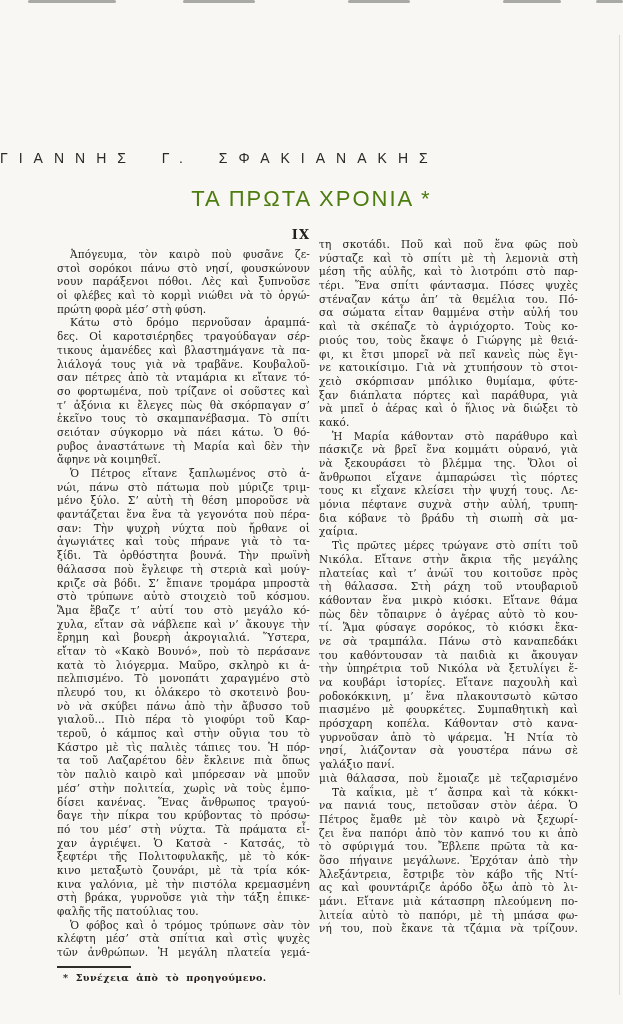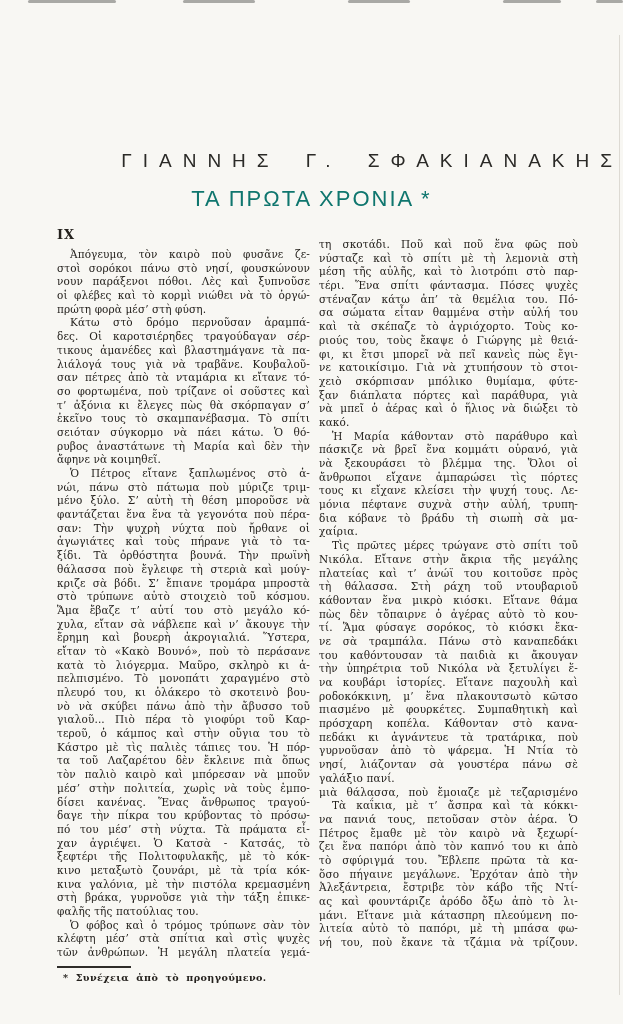--- a/index.html
+++ b/index.html
@@ -10,43 +10,43 @@
     font-family:"DejaVu Serif",serif;
     color:#24211d;
     overflow:hidden;
   }
   
   .artifact{position:absolute;background:#4a4a48;opacity:.45;border-radius:2px;}
   .edge-line{position:absolute;background:#d9d6cf;opacity:.9;}
 
   .author{
     position:absolute;top:150px;left:0;width:100%;
-    text-align:right;
+    text-align:left;
     font-family:"Liberation Sans",sans-serif;
-    font-size:19px;font-weight:400;
+    font-size:14px;font-weight:400;
     letter-spacing:11px;word-spacing:10px;
     color:#2b2a27;
     white-space:nowrap;
   }
   .title{
     position:absolute;top:186px;left:0;width:100%;
     text-align:center;
     font-family:"Liberation Sans",sans-serif;
     font-size:22px;font-weight:400;
     letter-spacing:2px;
-    color:#0f766e;
+    color:#4d7c0f;
   }
   .cols{
     position:absolute;top:225px;left:57px;width:521px;
     display:flex;gap:9px;
   }
   .col-left{width:253px;}
   .col-right{width:259px;padding-top:13px;}
   .section{
-    text-align:left;font-weight:bold;font-size:13px;
+    text-align:right;font-weight:bold;font-size:13px;
     letter-spacing:1px;margin:2px 0 6px 0;
   }
   .line{
     font-size:10.5px;
     line-height:13.7px;height:13.7px;
     text-align:justify;text-align-last:justify;
     letter-spacing:.1px;
     overflow:visible;white-space:nowrap;
   }
   .line.end{text-align-last:left;}
@@ -168,21 +168,20 @@
           <div class="line">κάθονταν ἕνα μικρὸ κιόσκι. Εἴτανε θάμα</div>
           <div class="line">πὼς δὲν τὄπαιρνε ὁ ἀγέρας αὐτὸ τὸ κου-</div>
           <div class="line">τί. Ἅμα φύσαγε σορόκος, τὸ κιόσκι ἔκα-</div>
           <div class="line">νε σὰ τραμπάλα. Πάνω στὸ καναπεδάκι</div>
           <div class="line">του καθόντουσαν τὰ παιδιὰ κι ἄκουγαν</div>
           <div class="line">τὴν ὑπηρέτρια τοῦ Νικόλα νὰ ξετυλίγει ἕ-</div>
           <div class="line">να κουβάρι ἱστορίες. Εἴτανε παχουλὴ καὶ</div>
           <div class="line">ροδοκόκκινη, μ’ ἕνα πλακουτσωτὸ κῶτσο</div>
           <div class="line">πιασμένο μὲ φουρκέτες. Συμπαθητικὴ καὶ</div>
           <div class="line">πρόσχαρη κοπέλα. Κάθονταν στὸ κανα-</div>
-          <div class="line">πεδάκι κι ἀγνάντευε τὰ τρατάρικα, ποὺ</div>
           <div class="line">γυρνοῦσαν ἀπὸ τὸ ψάρεμα. Ἡ Ντία τὸ</div>
           <div class="line">νησί, λιάζονταν σὰ γουστέρα πάνω σὲ</div>
           <div class="line end">γαλάξιο πανί.</div>
           <div class="line">μιὰ θάλασσα, ποὺ ἔμοιαζε μὲ τεζαρισμένο</div>
           <div class="line ind">Τὰ καΐκια, μὲ τ’ ἄσπρα καὶ τὰ κόκκι-</div>
           <div class="line">να πανιά τους, πετοῦσαν στὸν ἀέρα. Ὁ</div>
           <div class="line">Πέτρος ἔμαθε μὲ τὸν καιρὸ νὰ ξεχωρί-</div>
           <div class="line">ζει ἕνα παπόρι ἀπὸ τὸν καπνό του κι ἀπὸ</div>
           <div class="line">τὸ σφύριγμά του. Ἔβλεπε πρῶτα τὰ κα-</div>
           <div class="line">ὅσο πήγαινε μεγάλωνε. Ἐρχόταν ἀπὸ τὴν</div>

